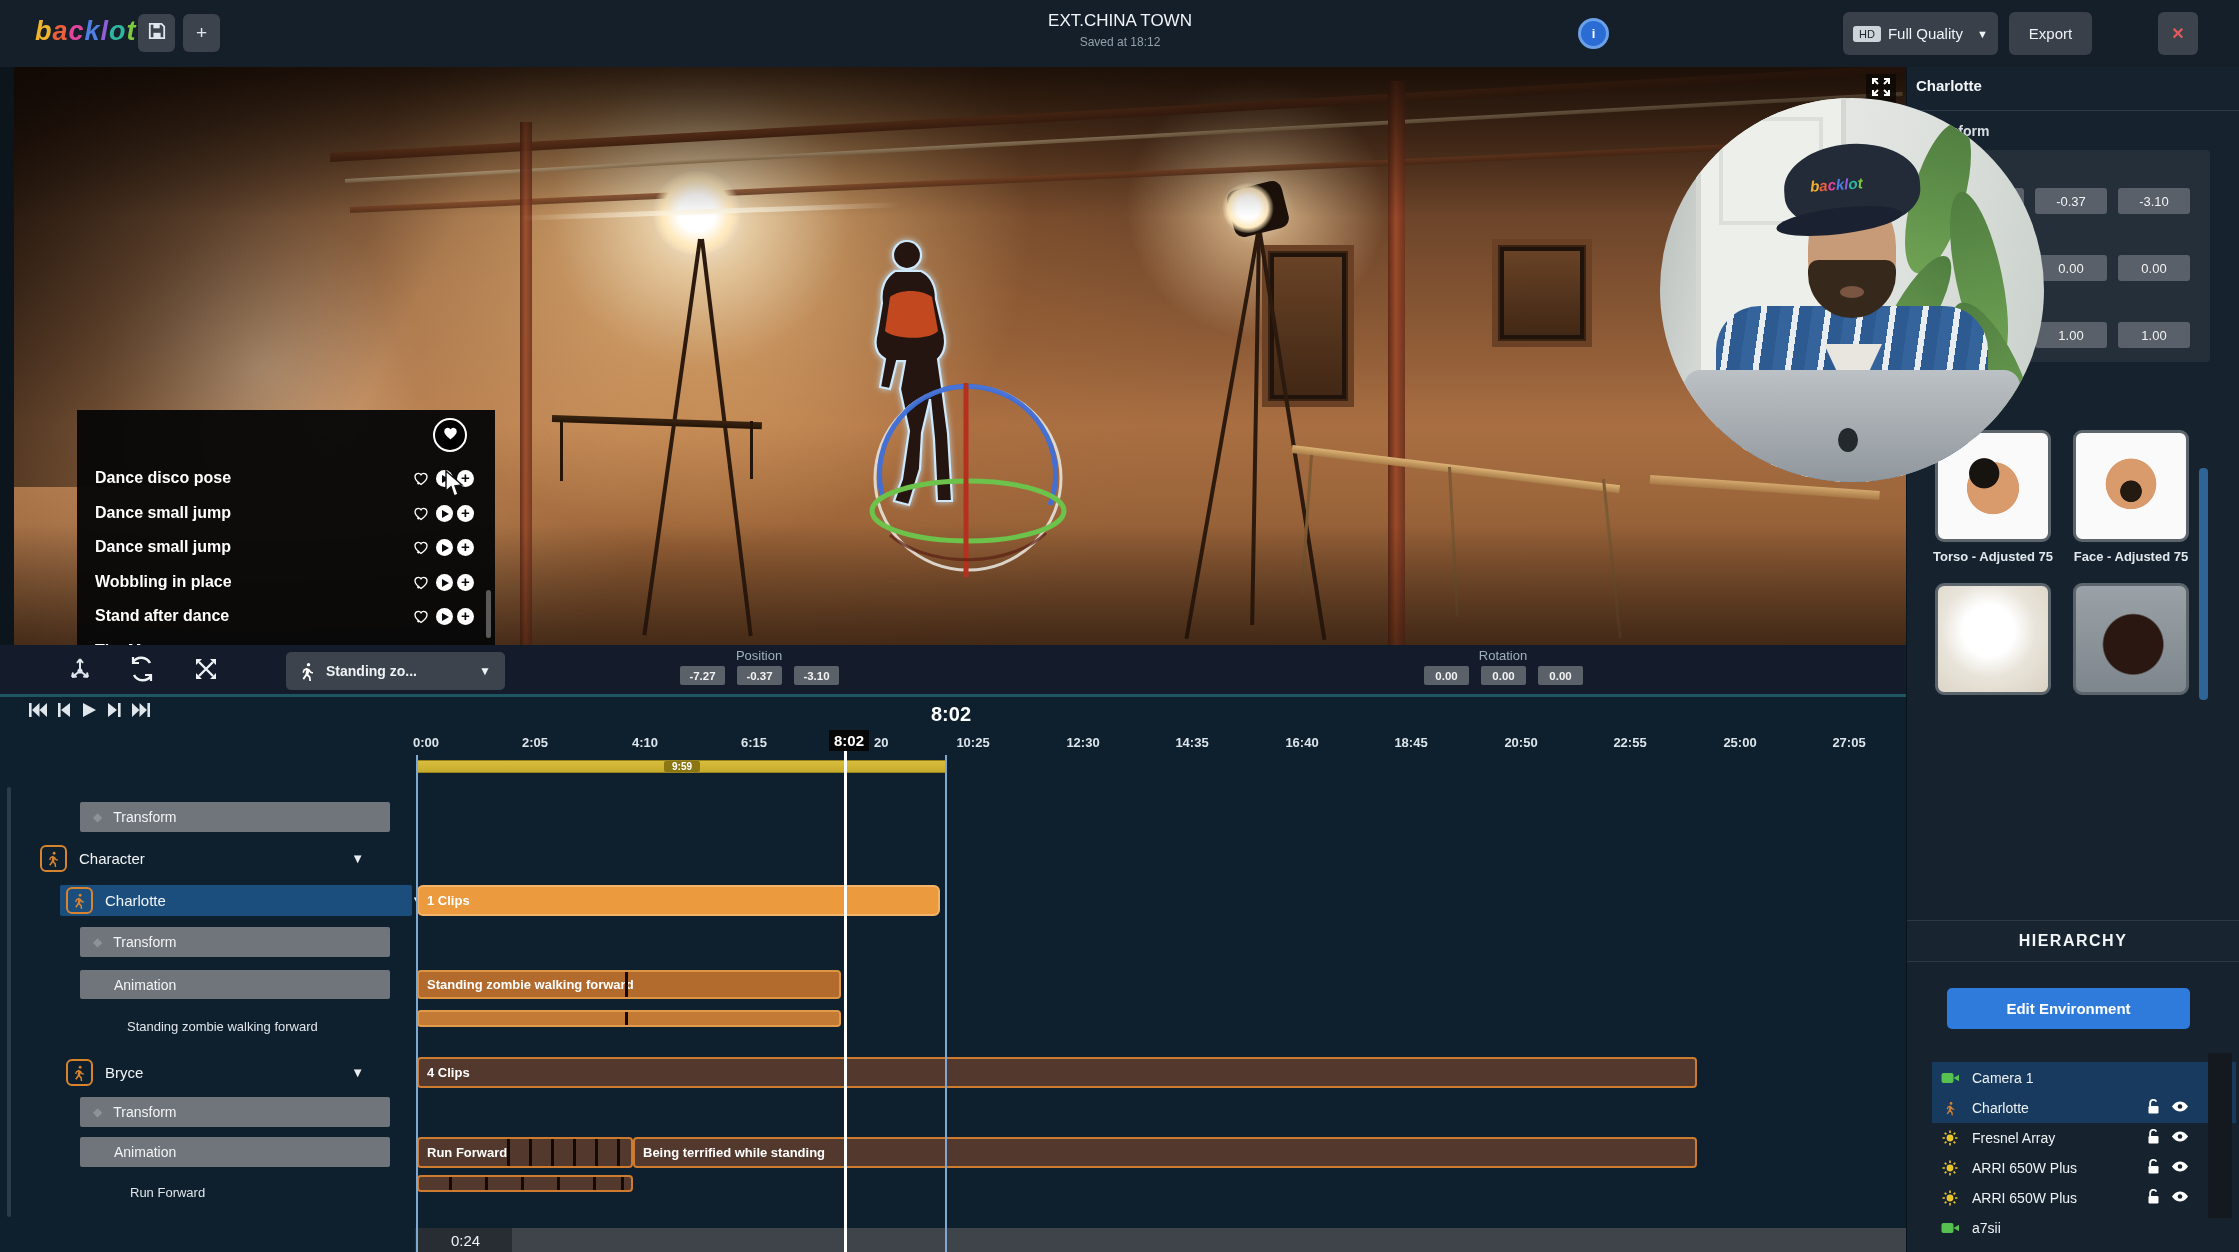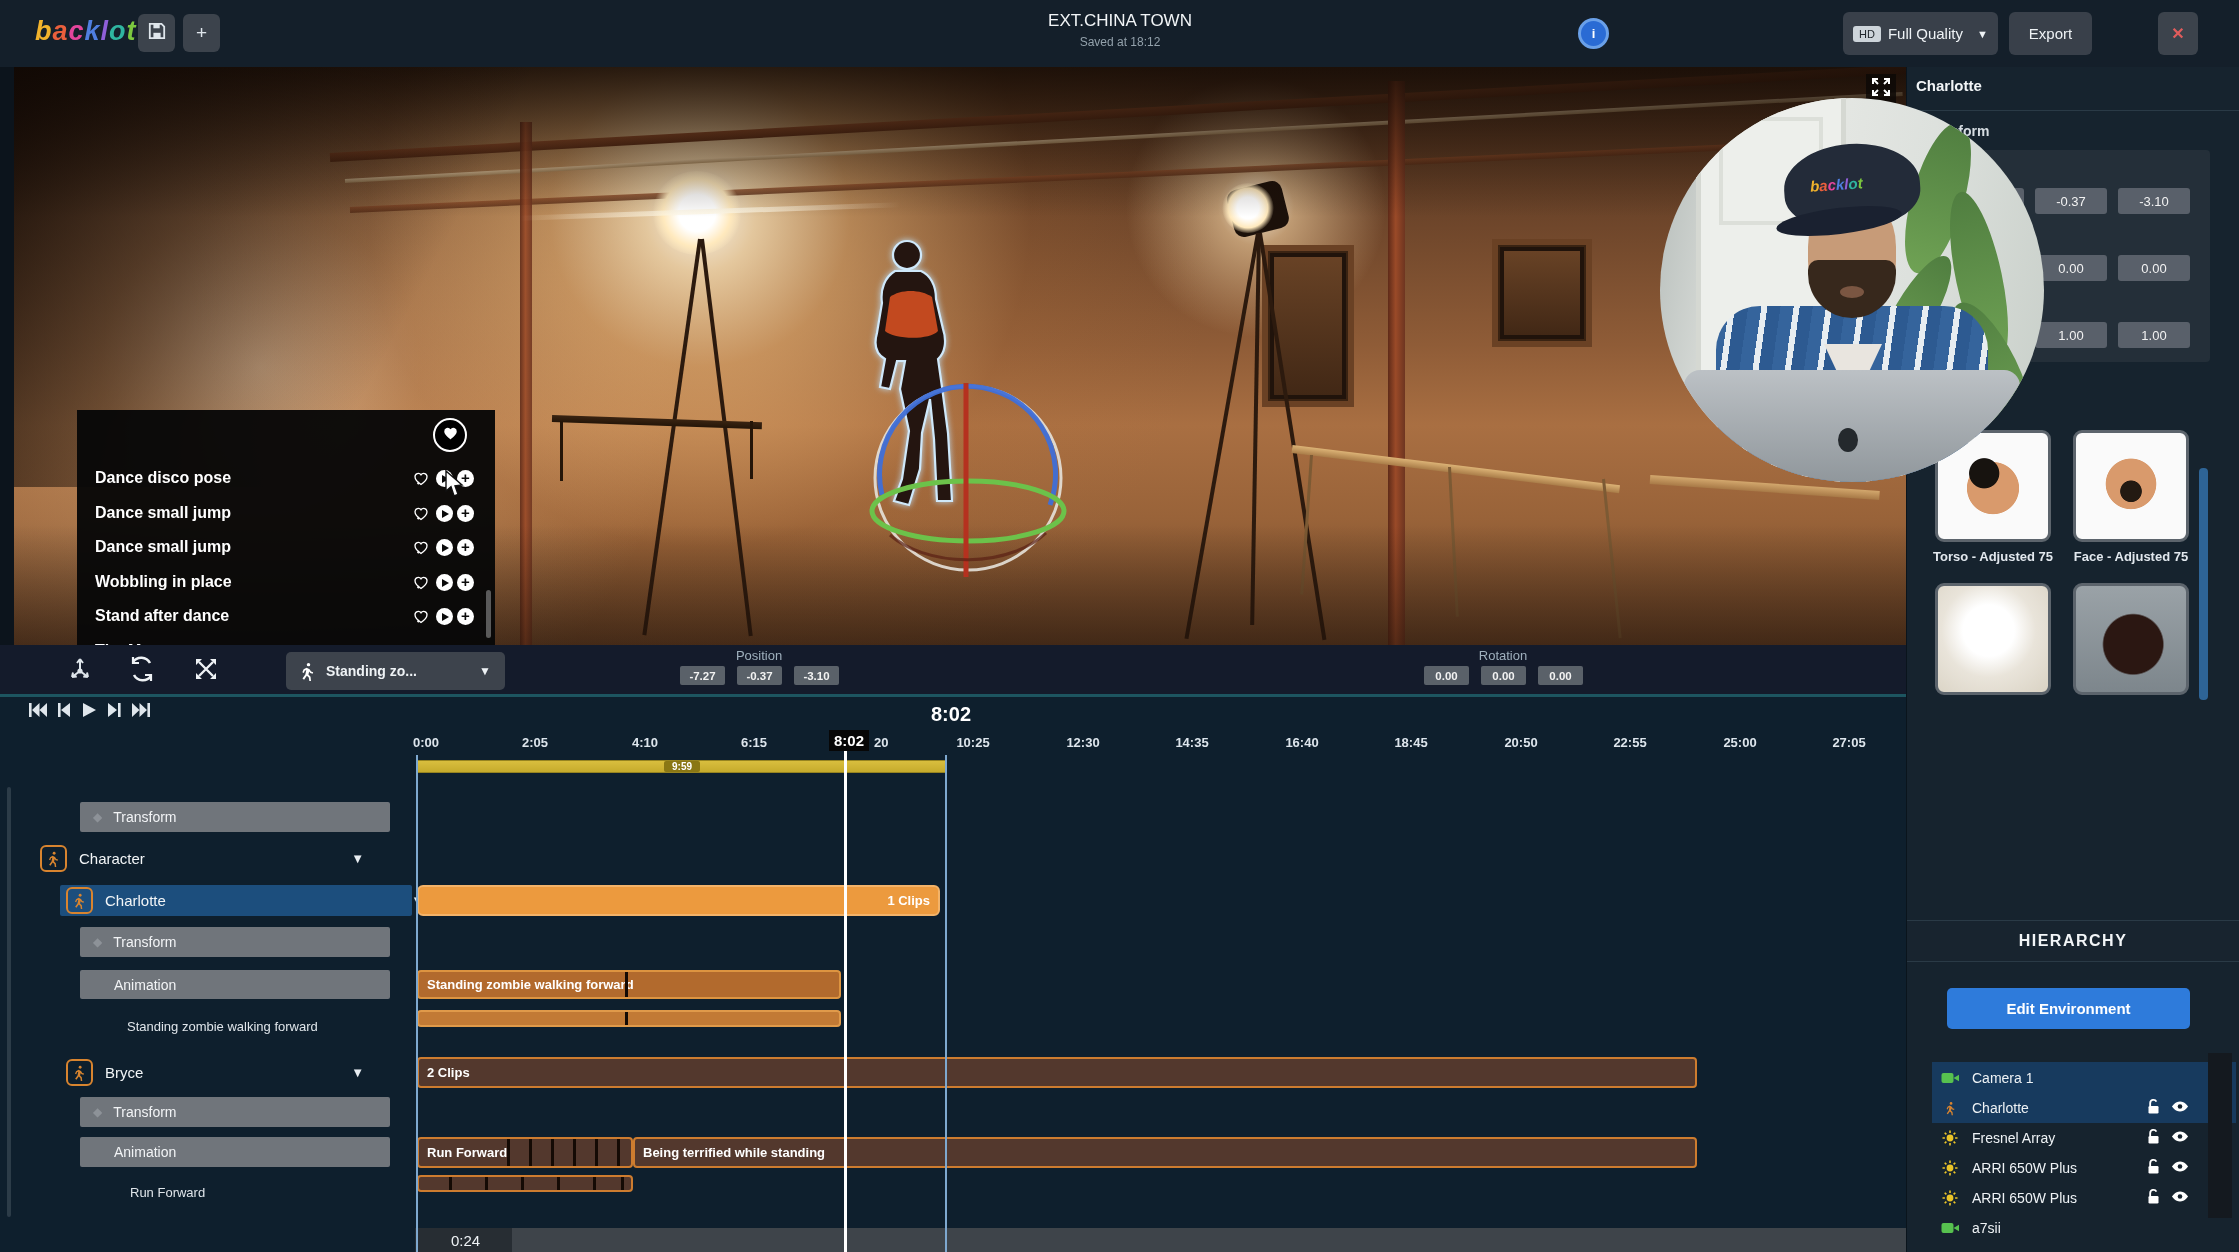--- a/index.html
+++ b/index.html
@@ -433,32 +433,32 @@
     </div>
     <div class="gbar" style="top:400px;">
         <span class="dia">◆</span>
         <span>Transform</span>
       </div>
     <div class="gbar" style="top:440px;">
         <span class="nl">Animation</span>
       </div>
     <div class="sublbl" style="left:130px;top:488px;">Run Forward</div>
 
-    <div class="clip orange" style="left:417px;top:188px;width:523px;height:31px;justify-content:flex-end;">
+    <div class="clip orange" style="left:417px;top:188px;width:523px;height:31px;">
         <span>1 Clips</span>
       </div>
     <div class="clip mid" style="left:417px;top:273px;width:424px;height:29px;">
         <span>Standing zombie walking forward</span>
         <span class="mark" style="left:206px;"></span>
       </div>
     <div class="clip thin" style="left:417px;top:313px;width:424px;">
         <span class="mark" style="left:206px;"></span>
       </div>
     <div class="clip brown" style="left:417px;top:360px;width:1280px;height:31px;">
-        <span>2 Clips</span>
+        <span>4 Clips</span>
       </div>
     <div class="clip brown" style="left:417px;top:440px;width:216px;height:31px;">
       <span>Run Forward</span>
       <span class="mark" style="left:88px;"></span>
         <span class="mark" style="left:110px;"></span>
         <span class="mark" style="left:132px;"></span>
         <span class="mark" style="left:154px;"></span>
         <span class="mark" style="left:176px;"></span>
         <span class="mark" style="left:198px;"></span>
     </div>

